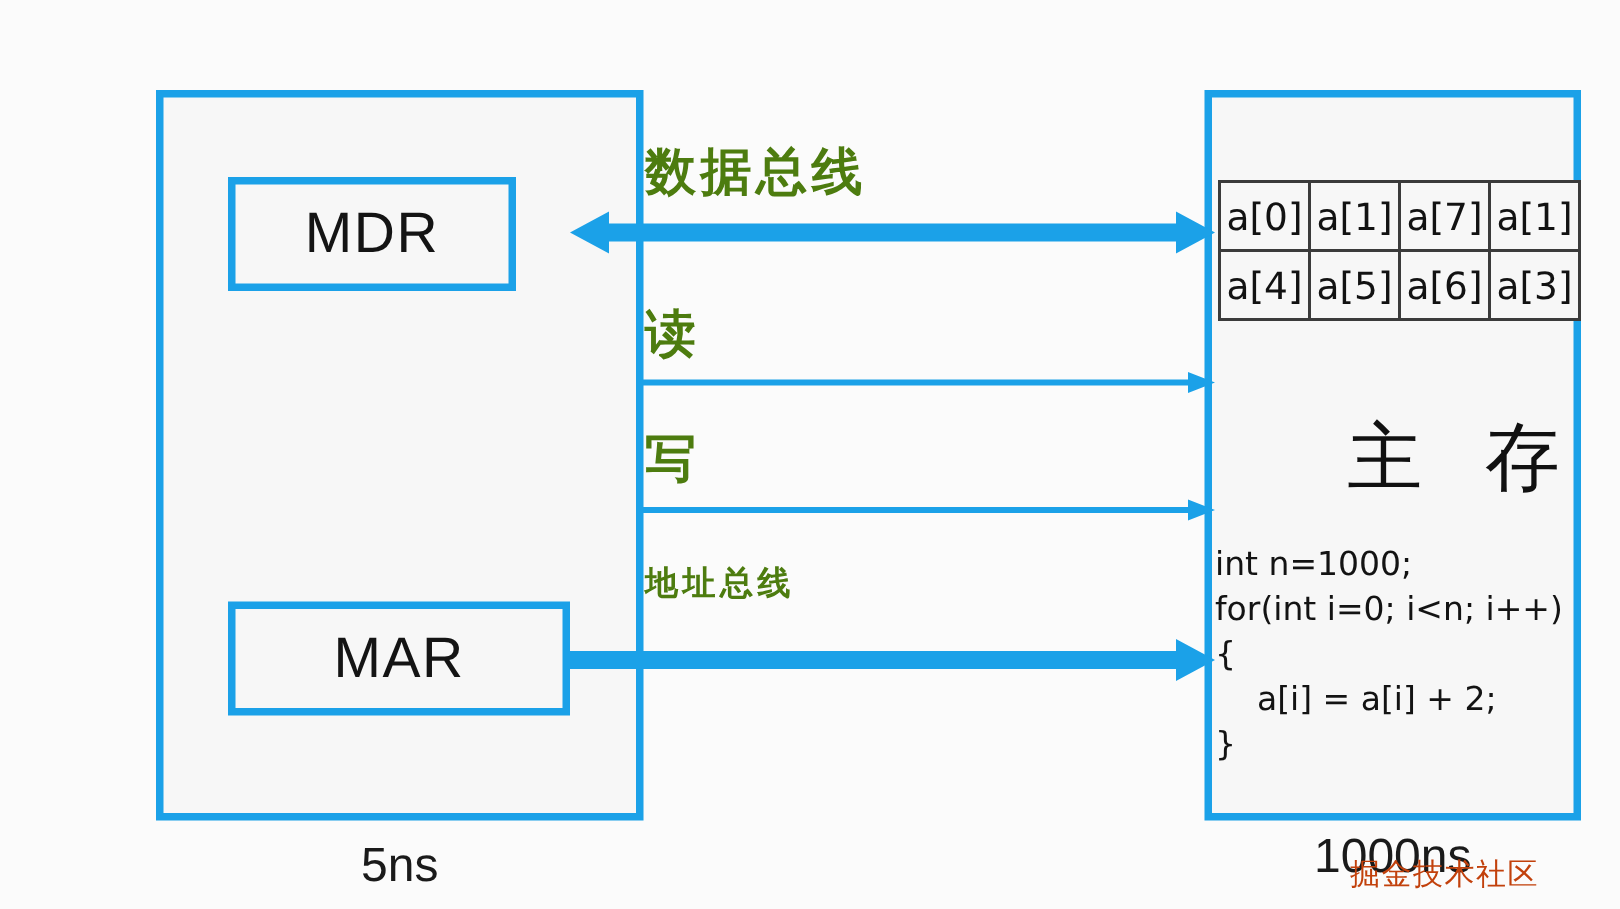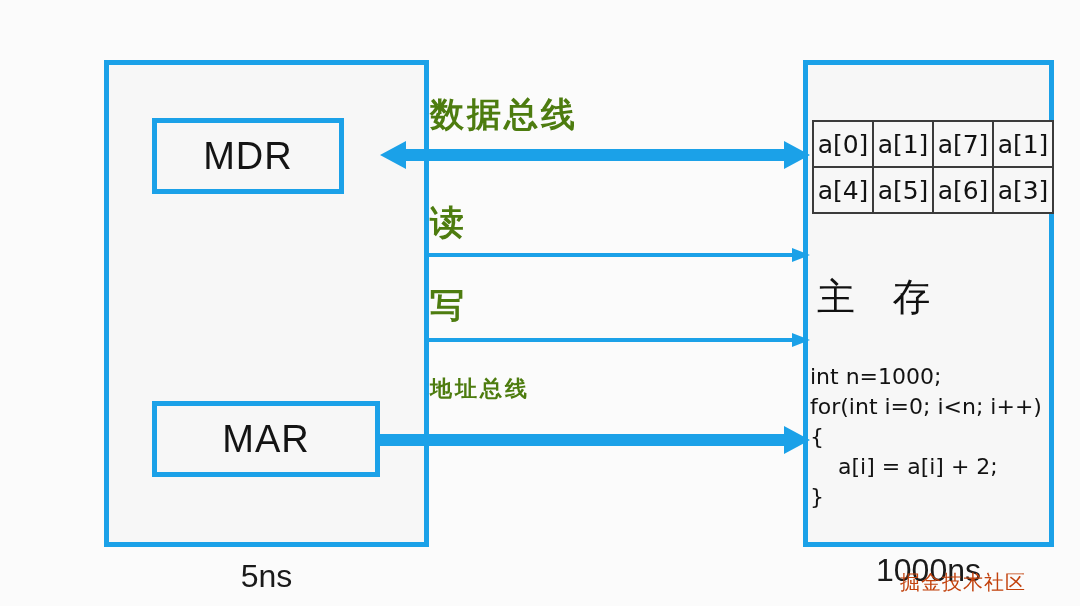--- a/index.html
+++ b/index.html
@@ -57,24 +57,24 @@
     color: #141414;
     letter-spacing: 1px;
   }
 
   
   #mem-label {
     position: absolute;
     left: 803px;
     top: 272px;
     width: 251px;
-    text-align: left;
-    font-size: 38px;
+    text-align: right;
+    font-size: 50px;
     color: #111111;
-    font-family: Liberation Serif, serif;
+    font-family: Liberation Sans, sans-serif;
     letter-spacing: 14px;
     text-indent: 14px;
   }
 
   #mem-table {
     position: absolute;
     left: 812px;
     top: 120px;
     border-collapse: collapse;
     background: #f7f7f7;

